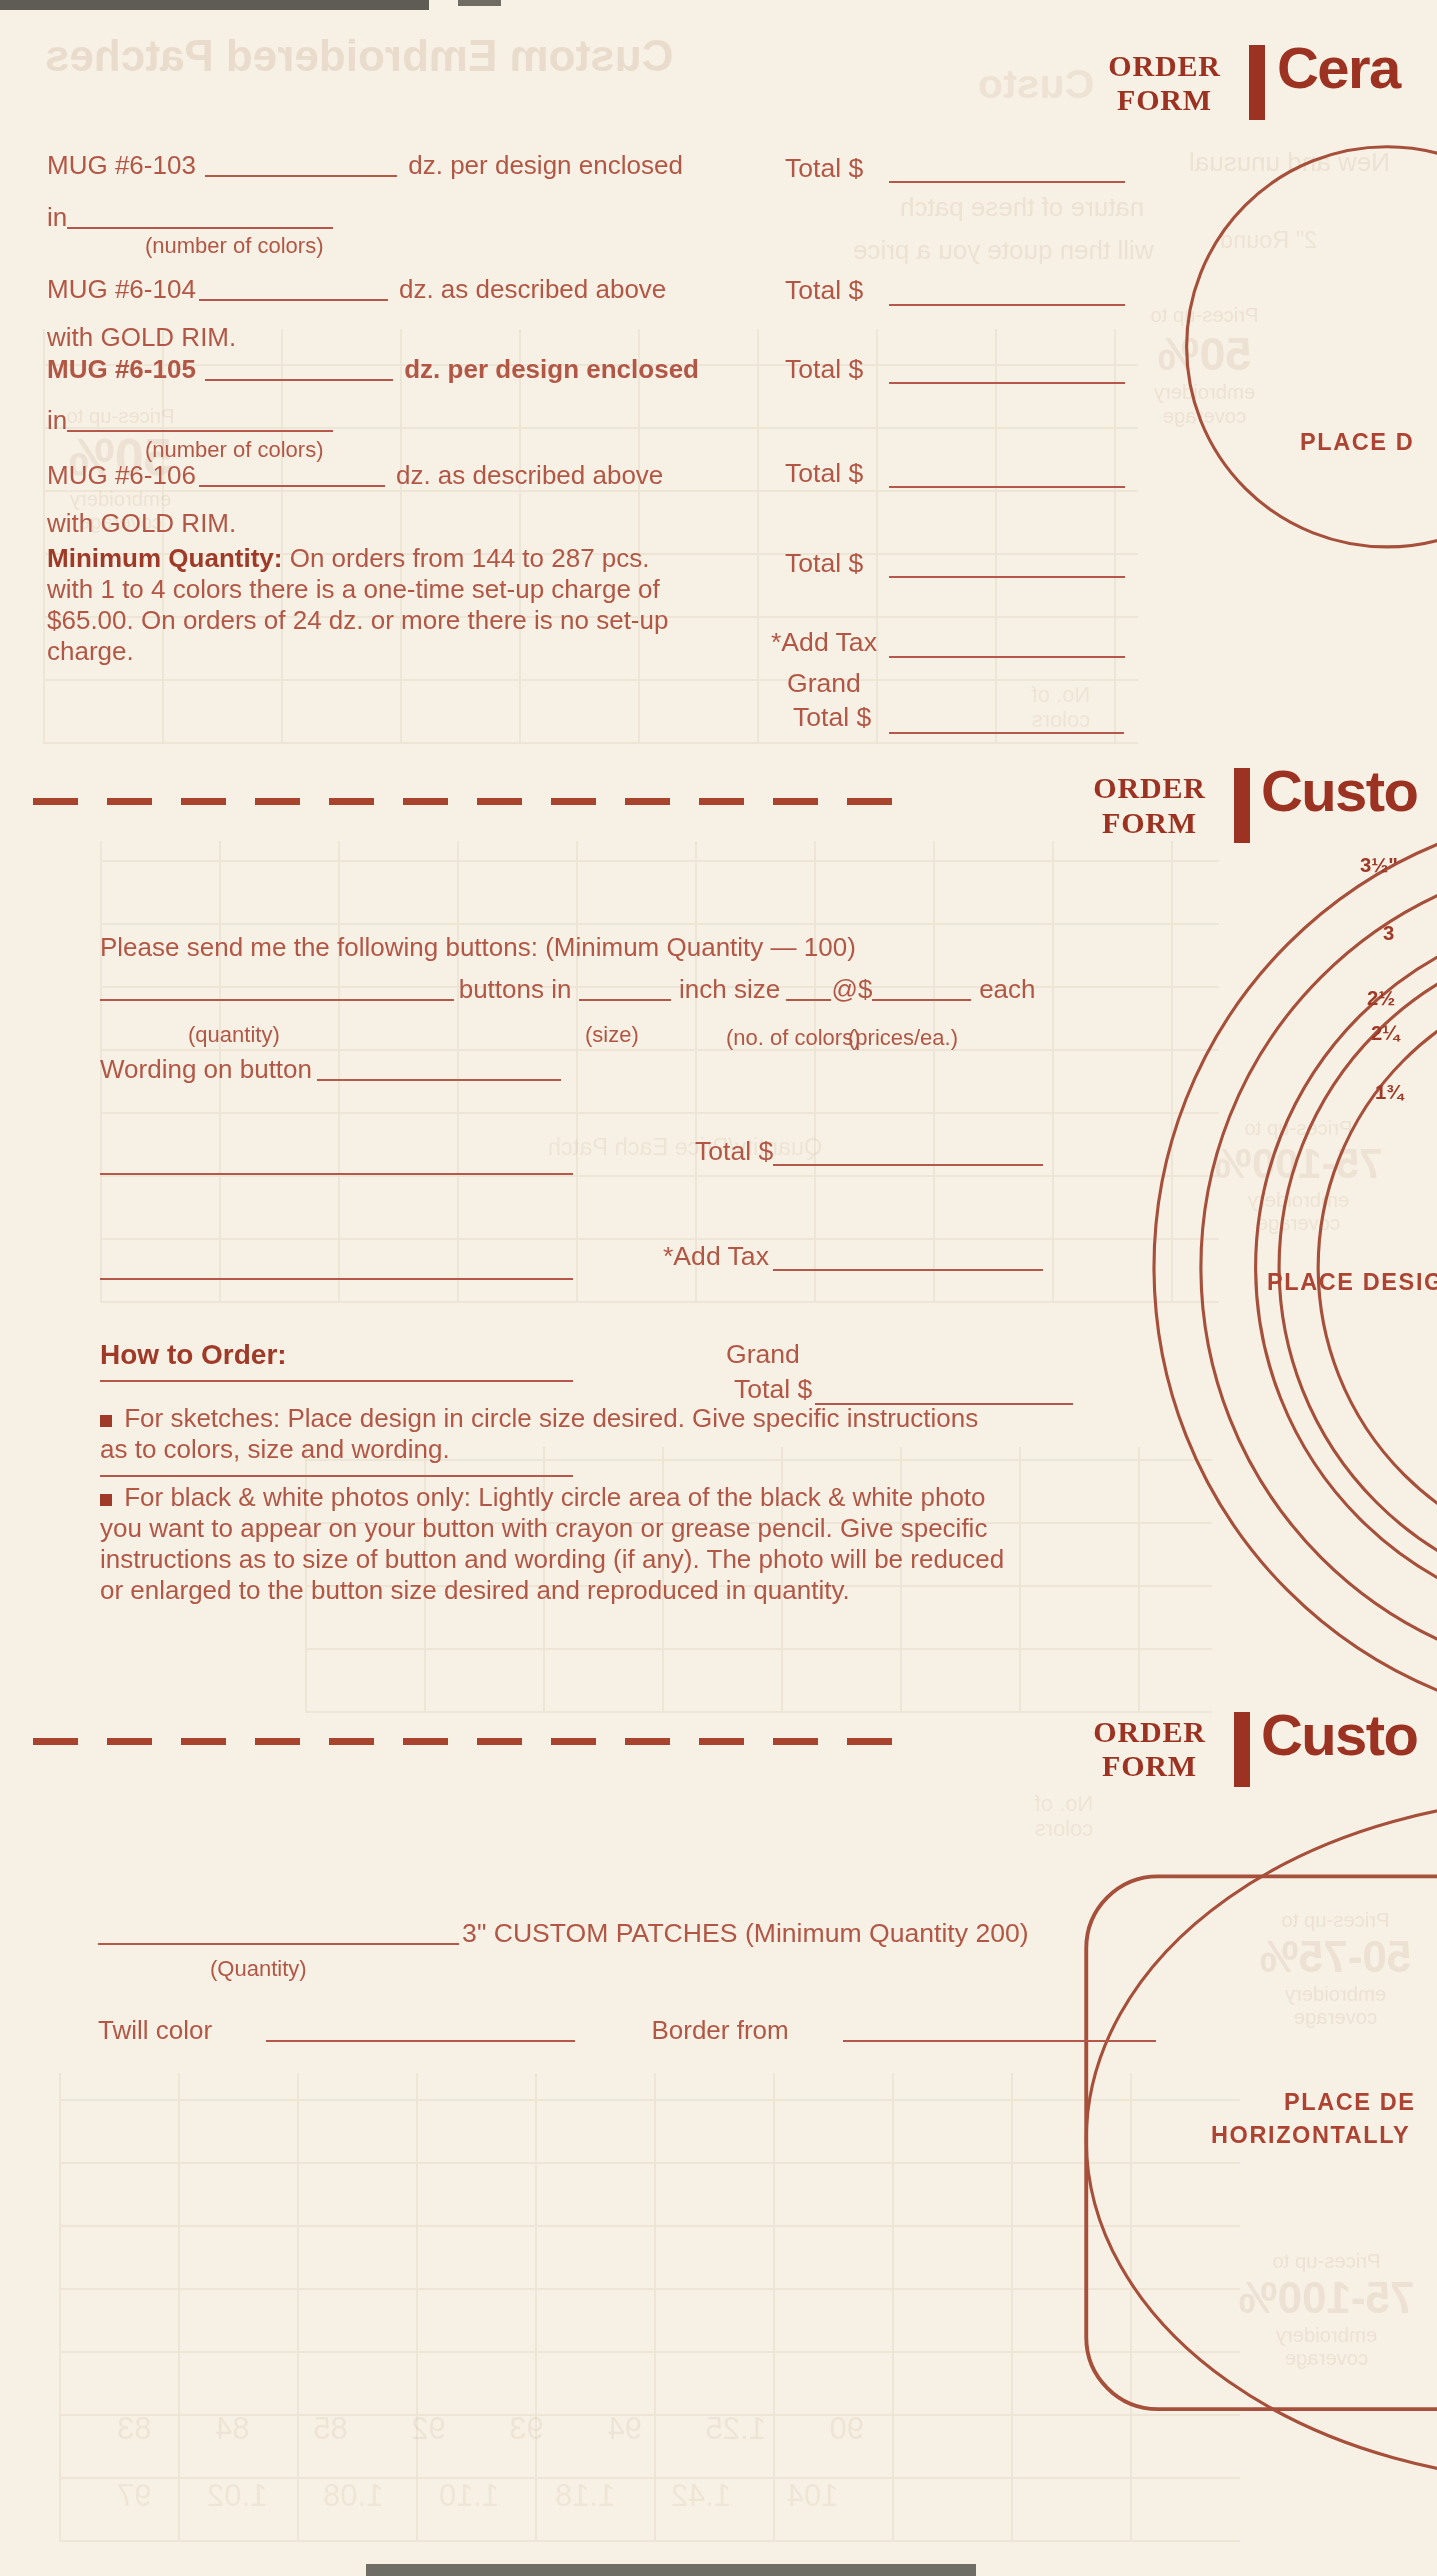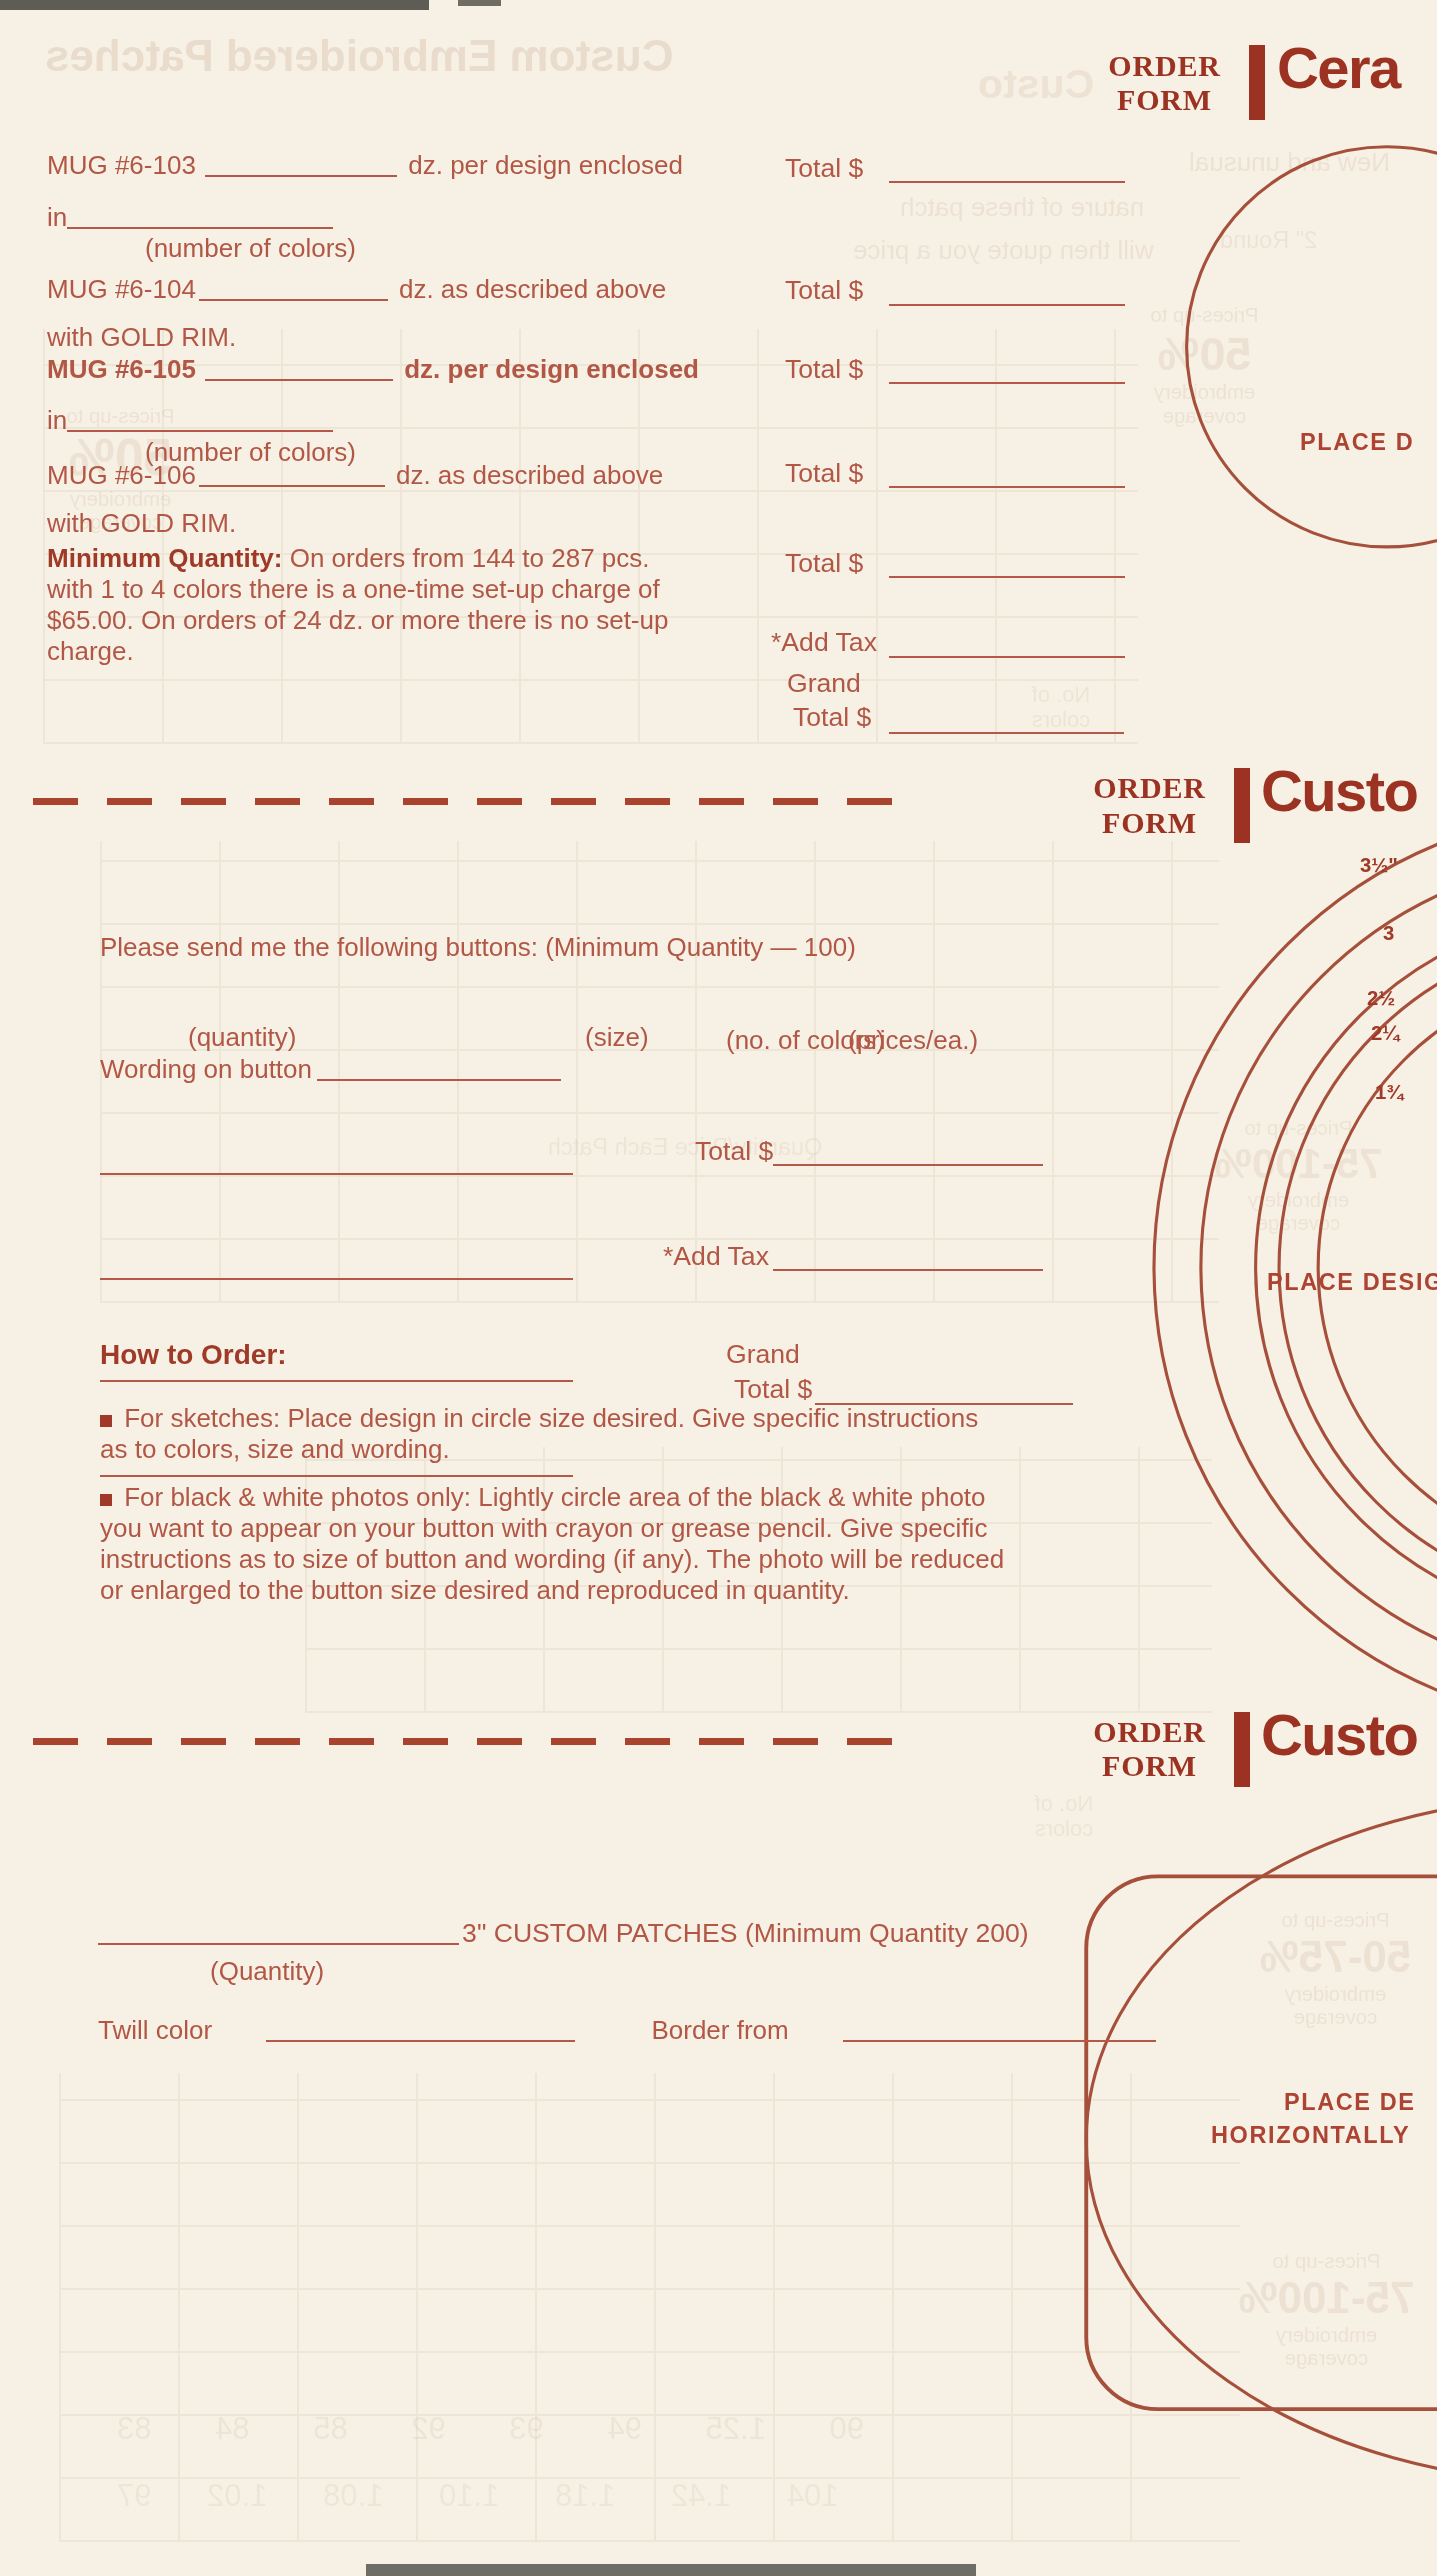--- a/index.html
+++ b/index.html
@@ -7,21 +7,21 @@
         font-family:"Liberation Sans",sans-serif;color:#b25746;font-size:26px;}
   .t{position:absolute;white-space:nowrap;}
   .wrap{position:absolute;white-space:normal;}
   .row{position:absolute;display:flex;align-items:center;}
   .wl{align-self:flex-end;margin-bottom:3.9px;border-bottom:2.3px solid #b5584a;height:1.6px;}
   .ln{position:absolute;height:0;border-bottom:2.3px solid #b5584a;}
   .serif{font-family:"Liberation Serif",serif;font-weight:bold;color:#9c3222;letter-spacing:0.8px;}
   .big{font-weight:bold;color:#9c3222;letter-spacing:-1.6px;}
   .bar{position:absolute;background:#9c3222;}
   .place{font-weight:bold;color:#ad4433;letter-spacing:1.6px;font-size:23.5px;}
-  .note{font-size:26px;}
+  .note{font-size:22px;}
   .cut{position:absolute;height:7px;background:repeating-linear-gradient(90deg,#a8442e 0 45px,rgba(0,0,0,0) 45px 74px);}
   .sq{display:inline-block;width:11.7px;height:11.7px;background:#a03a28;margin-right:12.5px;}
   .sizelab{position:absolute;font-weight:bold;color:#a03a28;font-size:20.3px;white-space:nowrap;}
   .ghost{position:absolute;transform:scaleX(-1);color:#b98a74;white-space:nowrap;}
   .gblock{position:absolute;transform:scaleX(-1);color:#b98a74;display:flex;flex-direction:column;align-items:center;line-height:1.15;}
   .gblock span{white-space:nowrap;}
   .ggrid{position:absolute;opacity:.12;
      background-image:repeating-linear-gradient(0deg,#b59a7d 0 1.6px,rgba(0,0,0,0) 1.6px 63px),
                       repeating-linear-gradient(90deg,#b59a7d 0 1.6px,rgba(0,0,0,0) 1.6px 119px);}
   .scanbar{position:absolute;}
@@ -172,20 +172,30 @@
   </svg>
   <div class="sizelab" style="left:1360px;top:854px;">3½"</div>
   <div class="sizelab" style="left:1383px;top:922px;">3</div>
   <div class="sizelab" style="left:1367px;top:987px;">2½</div>
   <div class="sizelab" style="left:1371px;top:1022px;">2¼</div>
   <div class="sizelab" style="left:1375px;top:1081px;">1¾</div>
   <div class="t place" style="left:1267px;top:1269px;">PLACE DESIG</div>
 
   <div class="t" style="left:100px;top:932px;">Please send me the following buttons: (Minimum Quantity — 100)</div>
 
+  <div class="row" style="left:100px;top:974px;">
+    <span class="wl" style="width:354px;"></span>
+    <span style="margin-left:4.7px;">buttons in</span>
+    <span class="wl" style="width:92px;margin-left:7.8px;"></span>
+    <span style="margin-left:7.8px;">inch size</span>
+    <span class="wl" style="width:45px;margin-left:6.3px;"></span>
+    <span>@$</span>
+    <span class="wl" style="width:99px;"></span>
+    <span style="margin-left:7.8px;">each</span>
+  </div>
   <div class="t note" style="left:188px;top:1022px;">(quantity)</div>
   <div class="t note" style="left:585px;top:1022px;">(size)</div>
   <div class="t note" style="left:726px;top:1025px;">(no. of colors)</div>
   <div class="t note" style="left:848px;top:1025px;">(prices/ea.)</div>
 
   <div class="row" style="left:100px;top:1054px;">
     <span>Wording on button</span>
     <span class="wl" style="width:244px;margin-left:4.7px;"></span>
   </div>
   <div class="ln" style="left:100px;top:1173px;width:473px;"></div>

